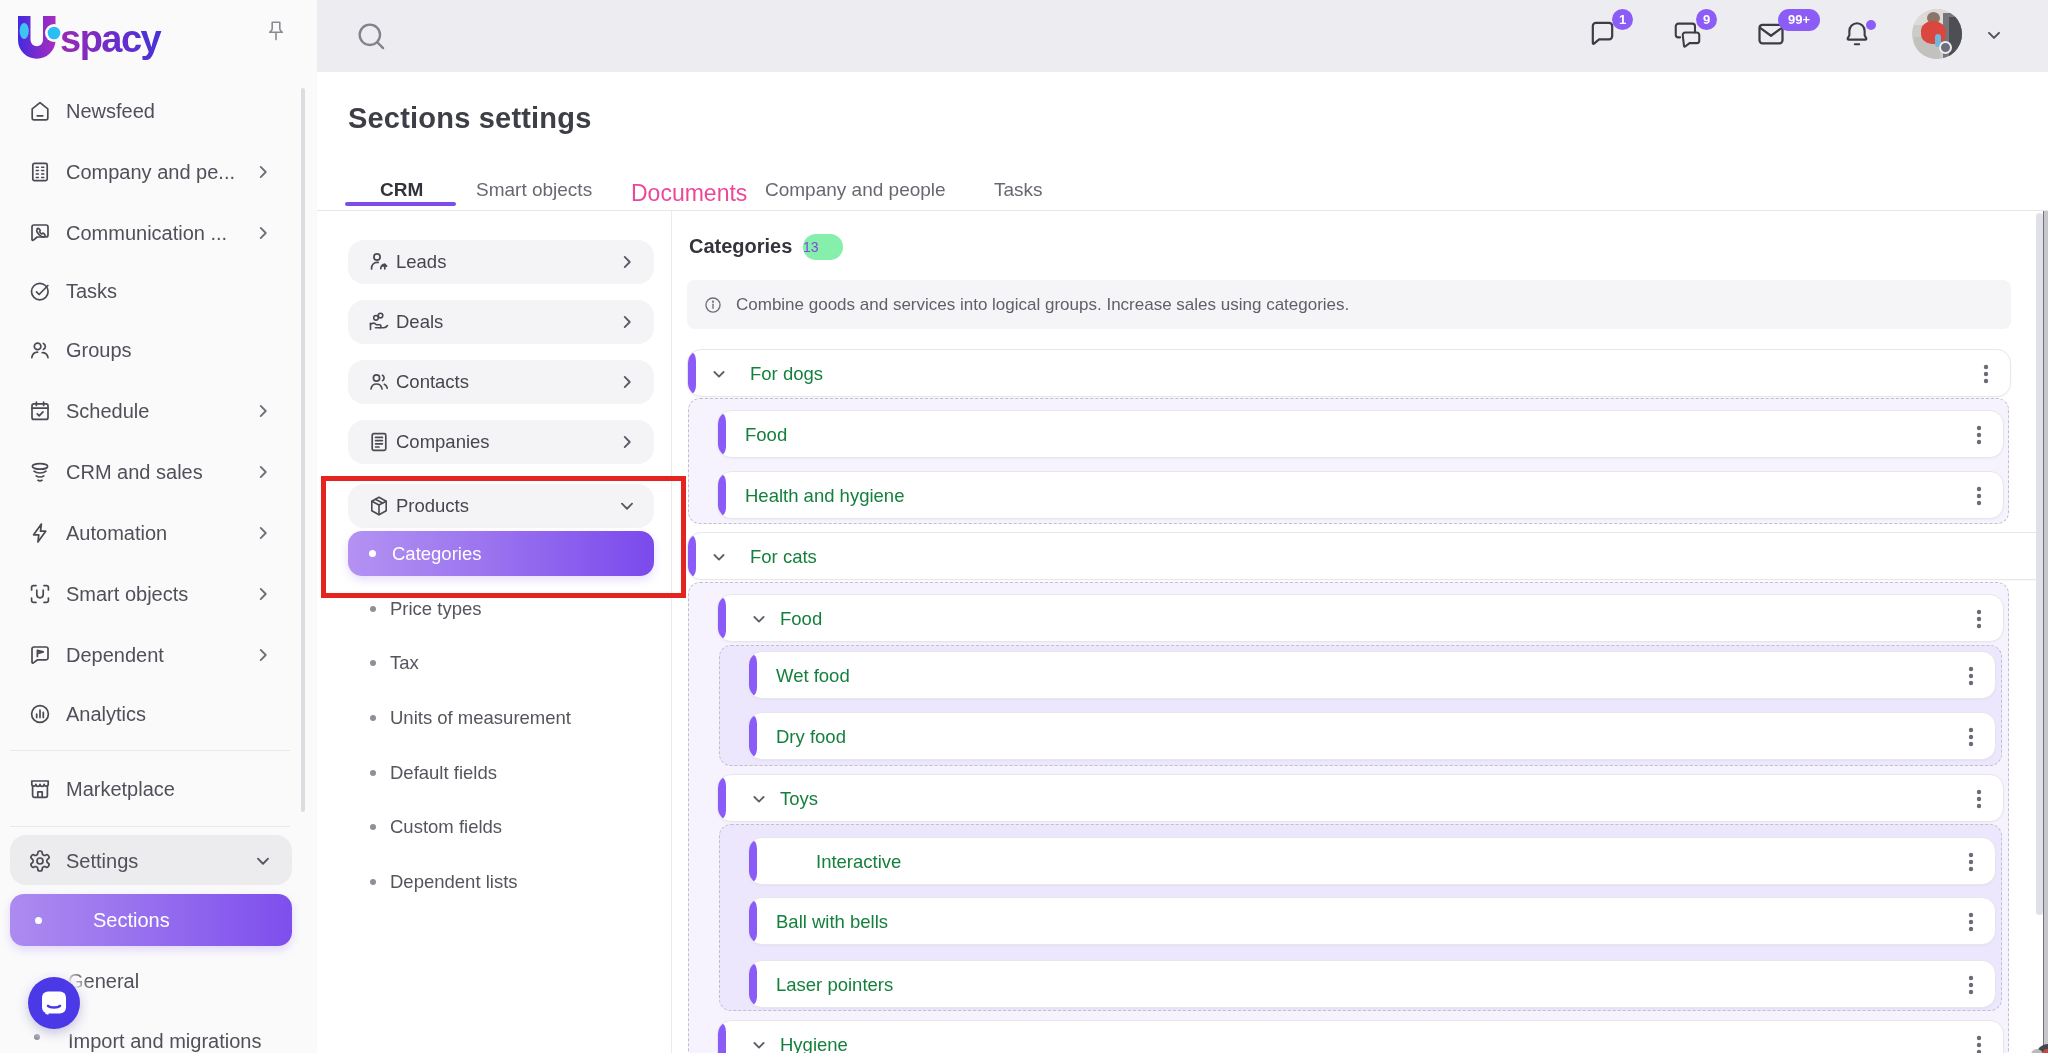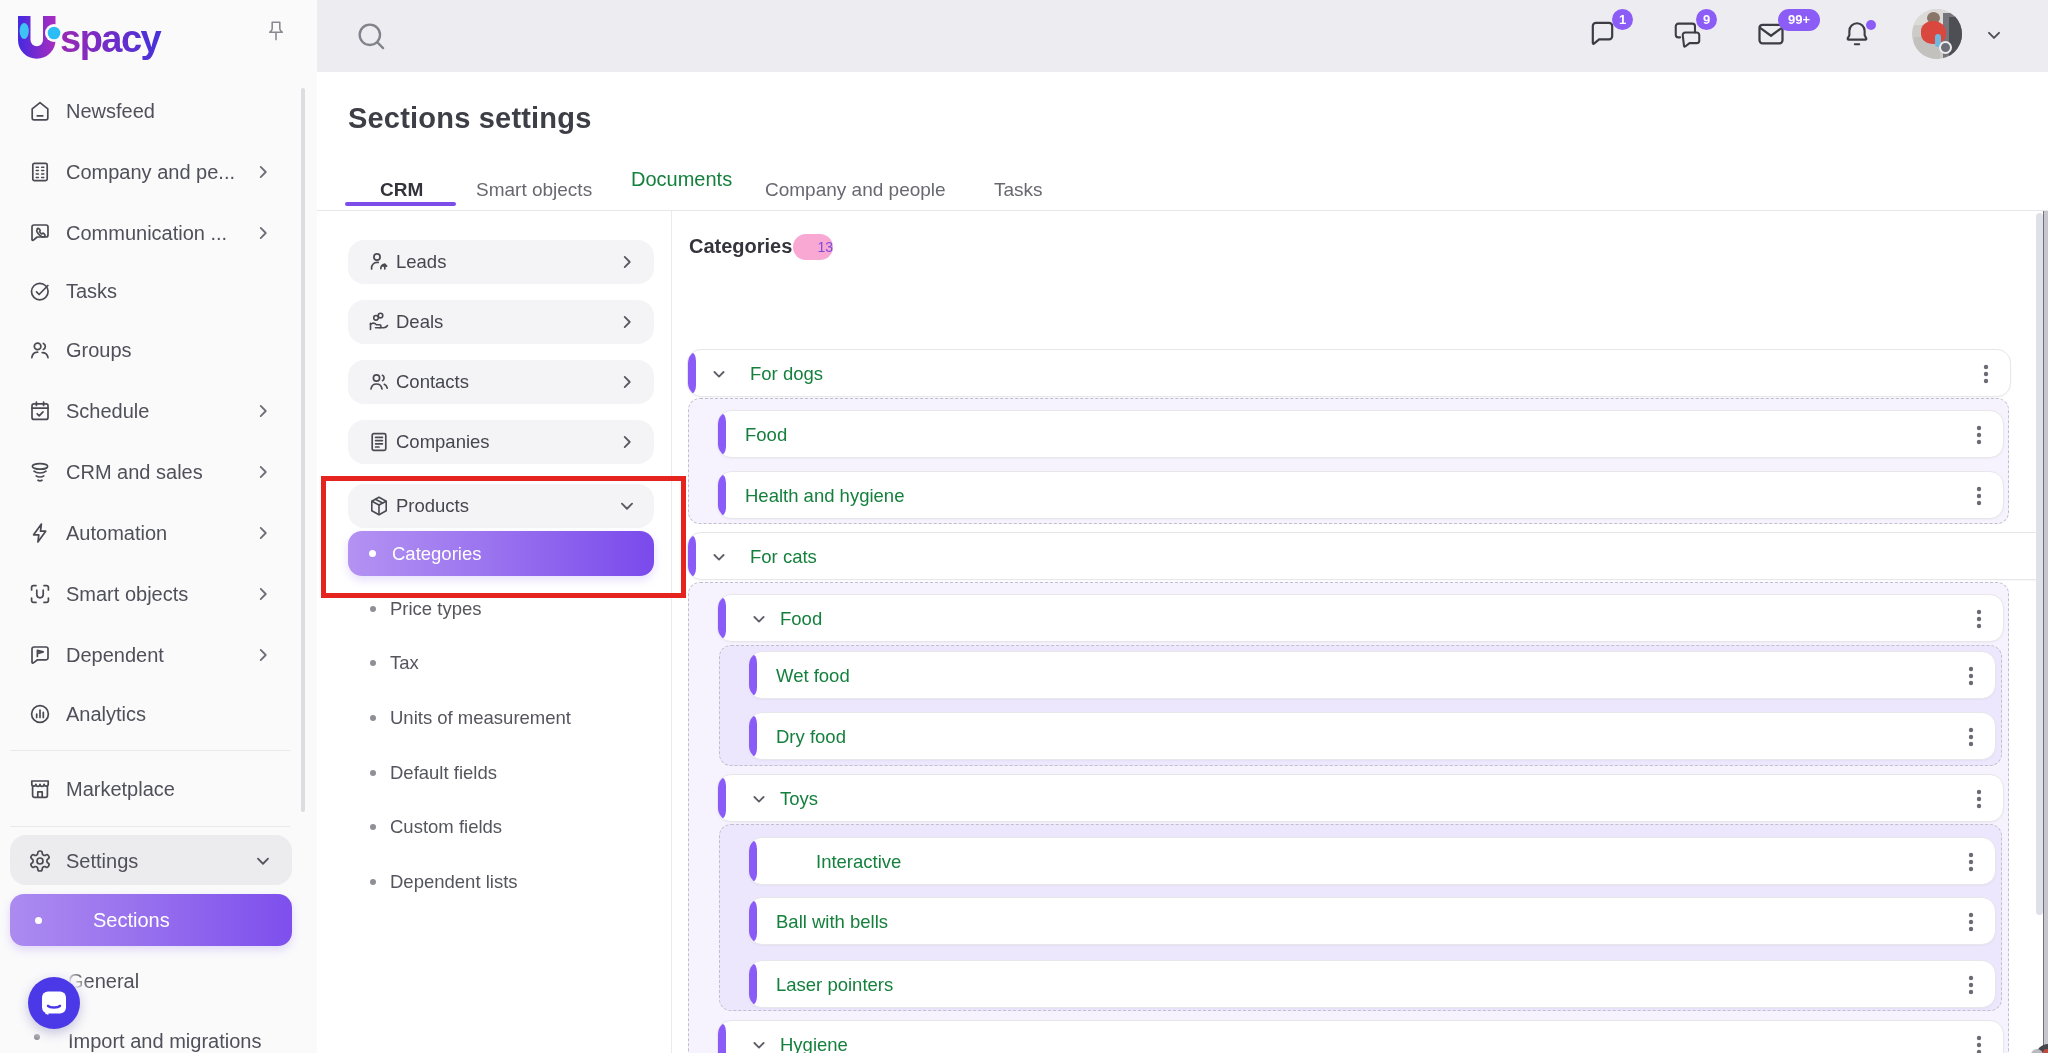--- a/index.html
+++ b/index.html
@@ -79,21 +79,21 @@
     </svg>
 </div>
 
 <div id="content">
   <div class="abs" style="left:31px;top:30px;font-size:29px;font-weight:700;color:#3E3E47;letter-spacing:0.2px;">Sections settings</div>
 
   <div class="abs" style="left:0;top:138px;width:1731px;height:1px;background:#E7E7EA;"></div>
   <div class="abs" style="left:63px;top:107px;font-size:19px;font-weight:700;color:#33333B;">CRM</div>
   <div class="abs" style="left:28px;top:130px;width:111px;height:4px;border-radius:3px;background:#7C4DE8;"></div>
   <div class="abs" style="left:159px;top:107px;font-size:19px;color:#686871;">Smart objects</div>
-  <div class="abs" style="left:314px;top:96px;font-size:20px;color:#15803d;">Documents</div>
+  <div class="abs" style="left:314px;top:108px;font-size:23px;color:#ec4899;">Documents</div>
   <div class="abs" style="left:448px;top:107px;font-size:19px;color:#686871;">Company and people</div>
   <div class="abs" style="left:677px;top:107px;font-size:19px;color:#686871;">Tasks</div>
 
   <div class="abs" style="left:354px;top:139px;width:1px;height:842px;background:#EBEBEF;"></div>
 
   <div class="mcard" style="top:168px;">
     <svg class="mci" viewBox="0 0 24 24" fill="none" stroke="#4A4A52" stroke-width="1.7" stroke-linecap="round" stroke-linejoin="round">
         <circle cx="10" cy="7" r="3.1"></circle>
         <path d="M4.6 19v-1.2a5.4 5.4 0 0 1 5.4-5.4h1.2"></path>
         <path d="M13.8 18.6c0-2.4 1.6-4.2 4-4.2"></path>
@@ -163,21 +163,29 @@
   <div class="li-dot" style="top:643px;"></div>
     <div class="li-txt" style="top:636px;">Units of measurement</div>
   <div class="li-dot" style="top:698px;"></div>
     <div class="li-txt" style="top:691px;">Default fields</div>
   <div class="li-dot" style="top:752px;"></div>
     <div class="li-txt" style="top:745px;">Custom fields</div>
   <div class="li-dot" style="top:807px;"></div>
     <div class="li-txt" style="top:800px;">Dependent lists</div>
 
   <div class="abs" style="left:372px;top:163px;font-size:20px;font-weight:700;color:#34343C;">Categories</div>
-  <div class="abs" style="left:476px;top:162px;width:40px;height:26px;border-radius:13px;background:#f9a8d4;color:#7C4BD8;font-size:14px;text-align:right;line-height:26px;">13</div>
+  <div class="abs" style="left:486px;top:162px;width:40px;height:26px;border-radius:13px;background:#86efac;color:#7C4BD8;font-size:14px;text-align:left;line-height:26px;">13</div>
+  <div class="abs" style="left:370px;top:208px;width:1324px;height:49px;border-radius:8px;background:#F5F5F7;">
+    <svg class="abs" style="left:17px;top:16px;width:18px;height:18px;" viewBox="0 0 24 24" fill="none" stroke="#6E6E78" stroke-width="1.8" stroke-linecap="round">
+        <circle cx="12" cy="12" r="9.4"></circle>
+        <path d="M12 11v5.4"></path>
+        <circle cx="12" cy="7.6" r="0.6" fill="#6E6E78"></circle>
+      </svg>
+    <div class="abs" style="left:49px;top:0;line-height:49px;font-size:17px;color:#60606A;">Combine goods and services into logical groups. Increase sales using categories.</div>
+  </div>
 
   <div class="grp" style="left:371px;top:326px;width:1321px;height:126px;"></div>
   <div class="grp" style="left:371px;top:510px;width:1321px;height:560px;"></div>
   <div class="grp" style="left:402px;top:573px;width:1283px;height:121px;"></div>
   <div class="grp" style="left:402px;top:752px;width:1283px;height:187px;"></div>
 
   <div class="card" style="left:370px;top:277px;width:1324px;">
     <div class="lb"></div>
     <svg class="cchev" viewBox="0 0 24 24" fill="none" stroke="#5F5F69" stroke-width="2" stroke-linecap="round" stroke-linejoin="round">
         <path d="M7 9.8l5 5 5-5"></path>

